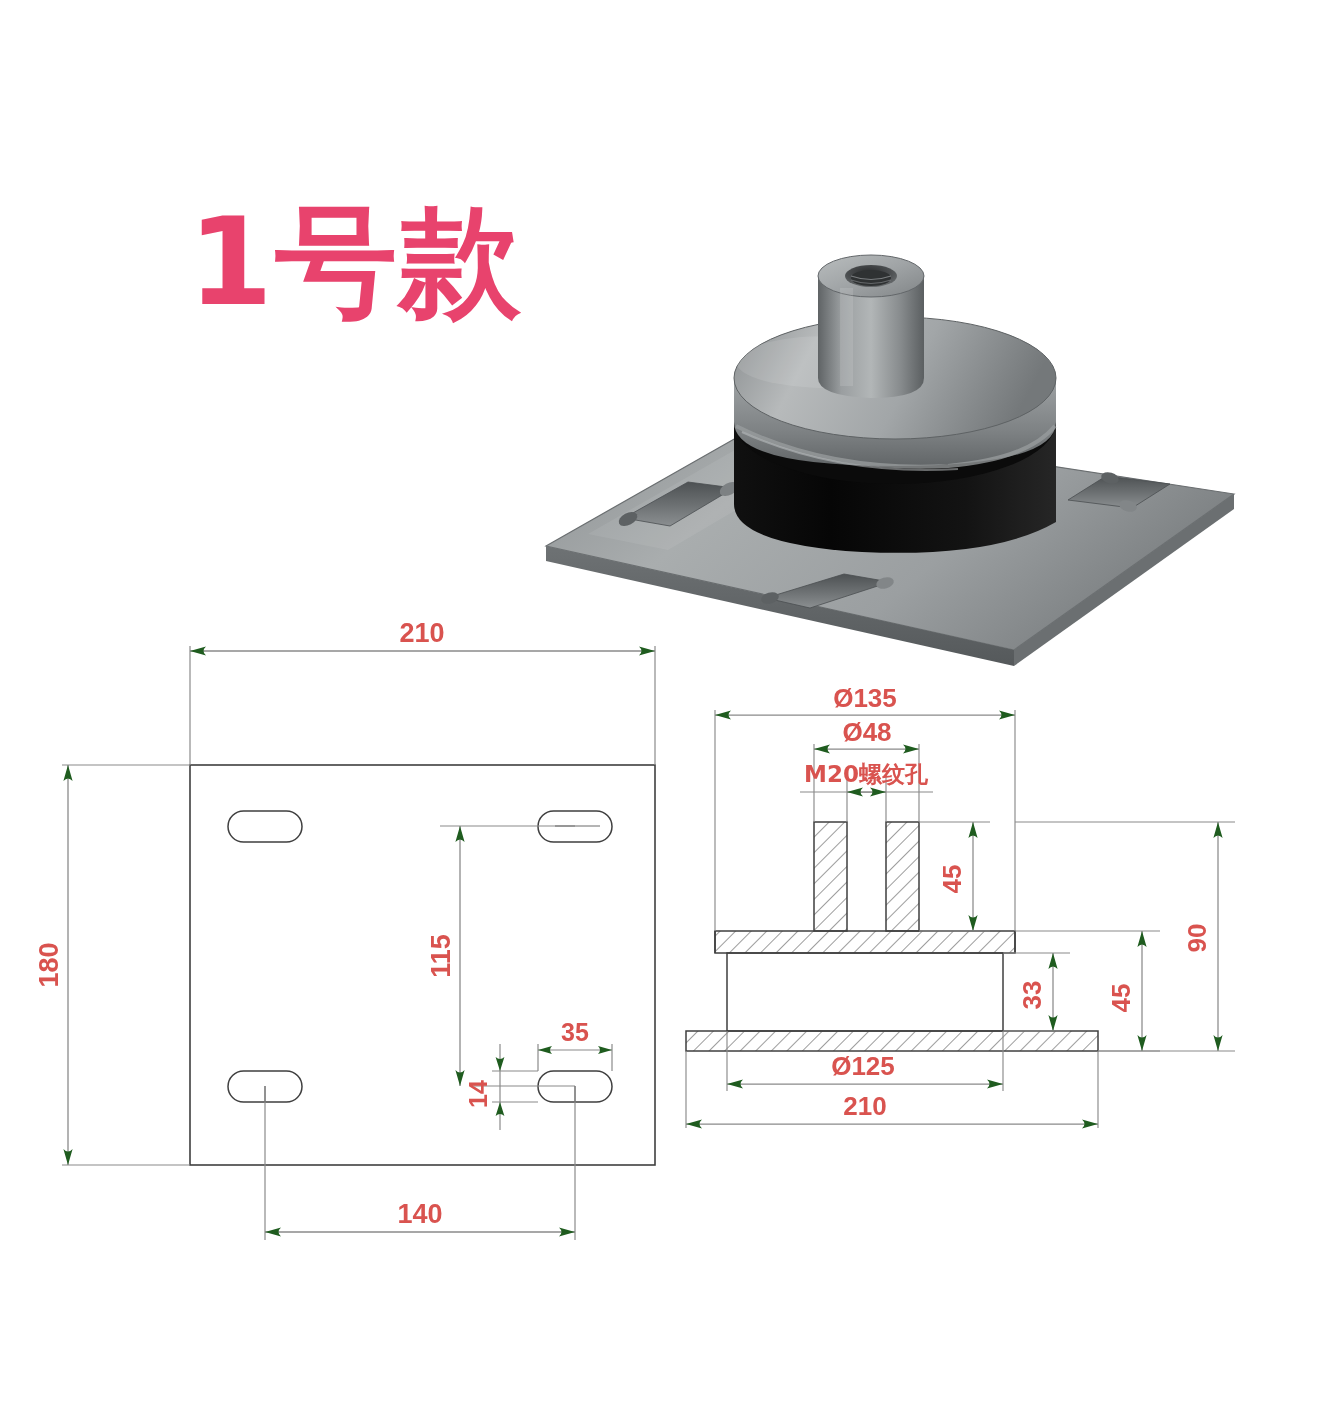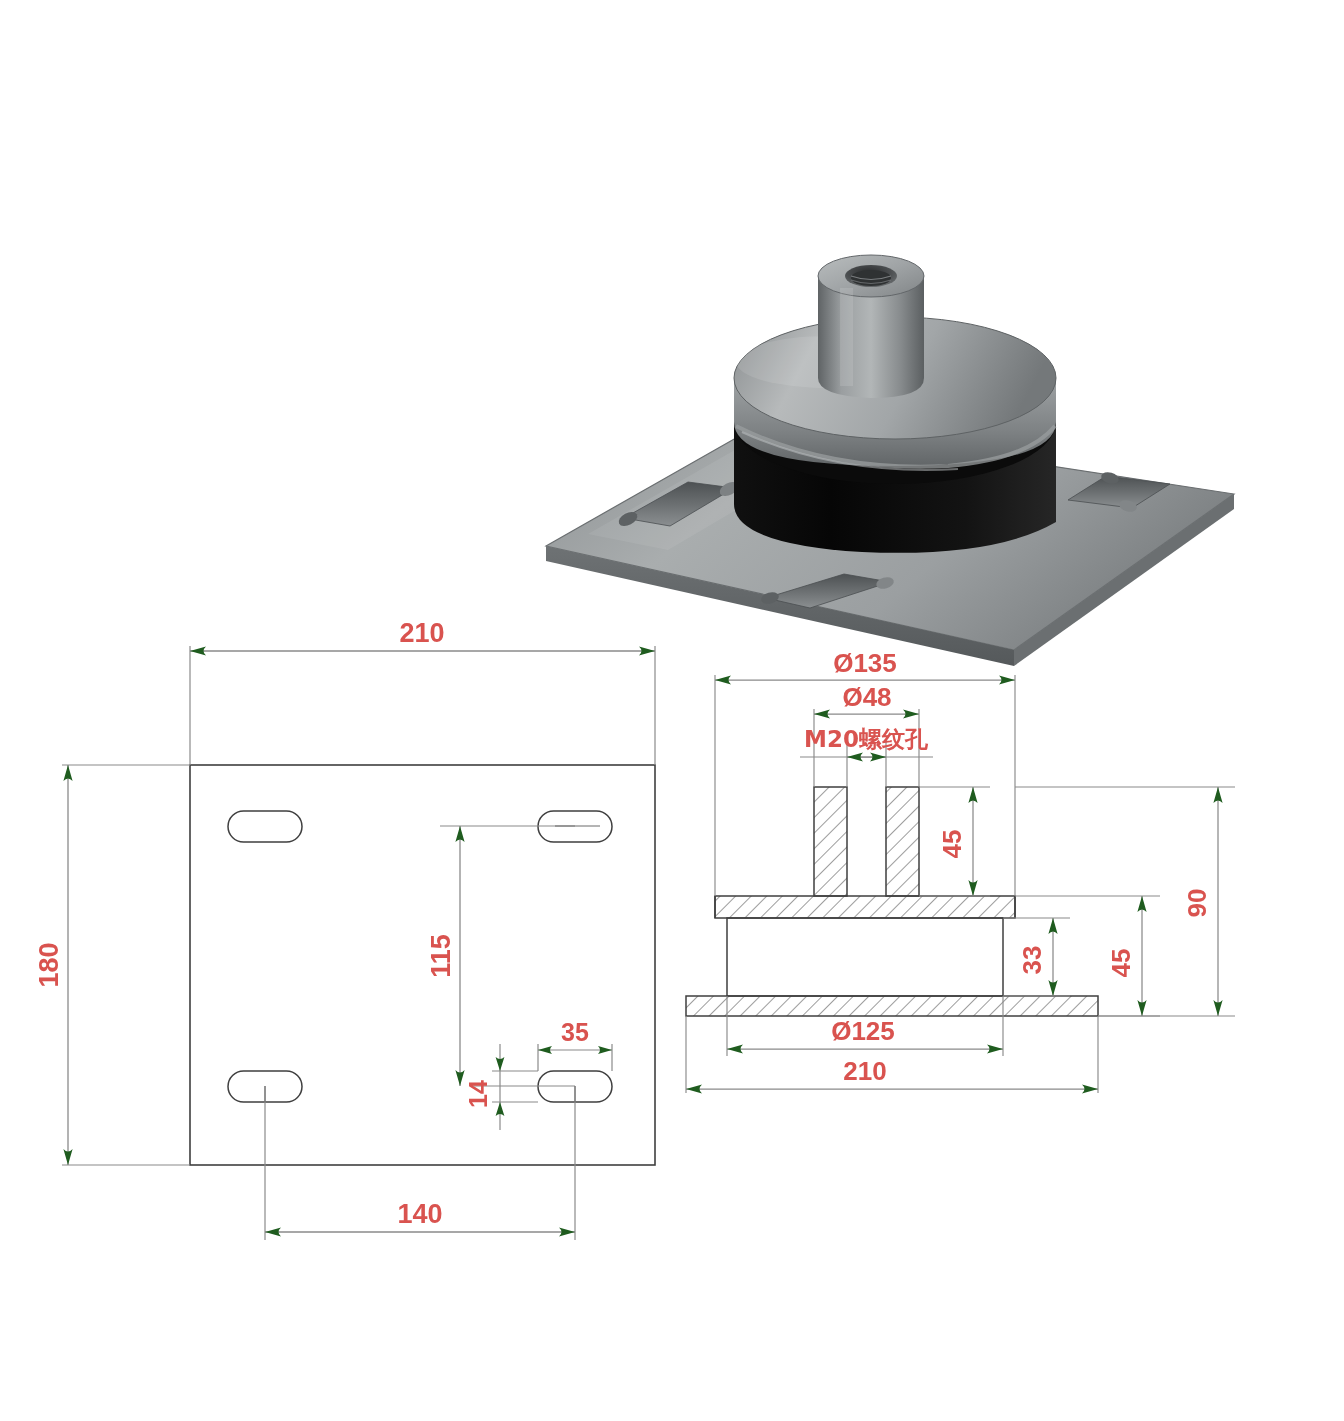--- a/index.html
+++ b/index.html
@@ -25,30 +25,31 @@
 
   
   #product-photo{
     position:absolute;left:528px;top:226px;width:760px;height:440px;
   }
   #product-photo svg{display:block;width:100%;height:100%;}
 
   
   .dwg{position:absolute;}
   #top-view-drawing{left:0px;top:620px;width:720px;height:680px;}
-  #section-view-drawing{left:690px;top:661px;width:654px;height:460px;}
+  #section-view-drawing{left:690px;top:696px;width:654px;height:460px;}
   .dwg svg{display:block;width:100%;height:100%;overflow:visible;}
 
   
 </style>
 </head>
 <body>
 
 <div class="page">
 
+  <div id="product-title">1号款</div>
 
   <div id="product-photo">
     <svg viewBox="0 0 760 440" xmlns="http://www.w3.org/2000/svg">
       <defs>
         <linearGradient id="gPlateTop" x1="0" y1="0" x2="1" y2="0.4">
           <stop offset="0" stop-color="#8d9193"></stop>
           <stop offset="0.35" stop-color="#a9adae"></stop>
           <stop offset="0.7" stop-color="#9b9fa1"></stop>
           <stop offset="1" stop-color="#7d8183"></stop>
         </linearGradient>

